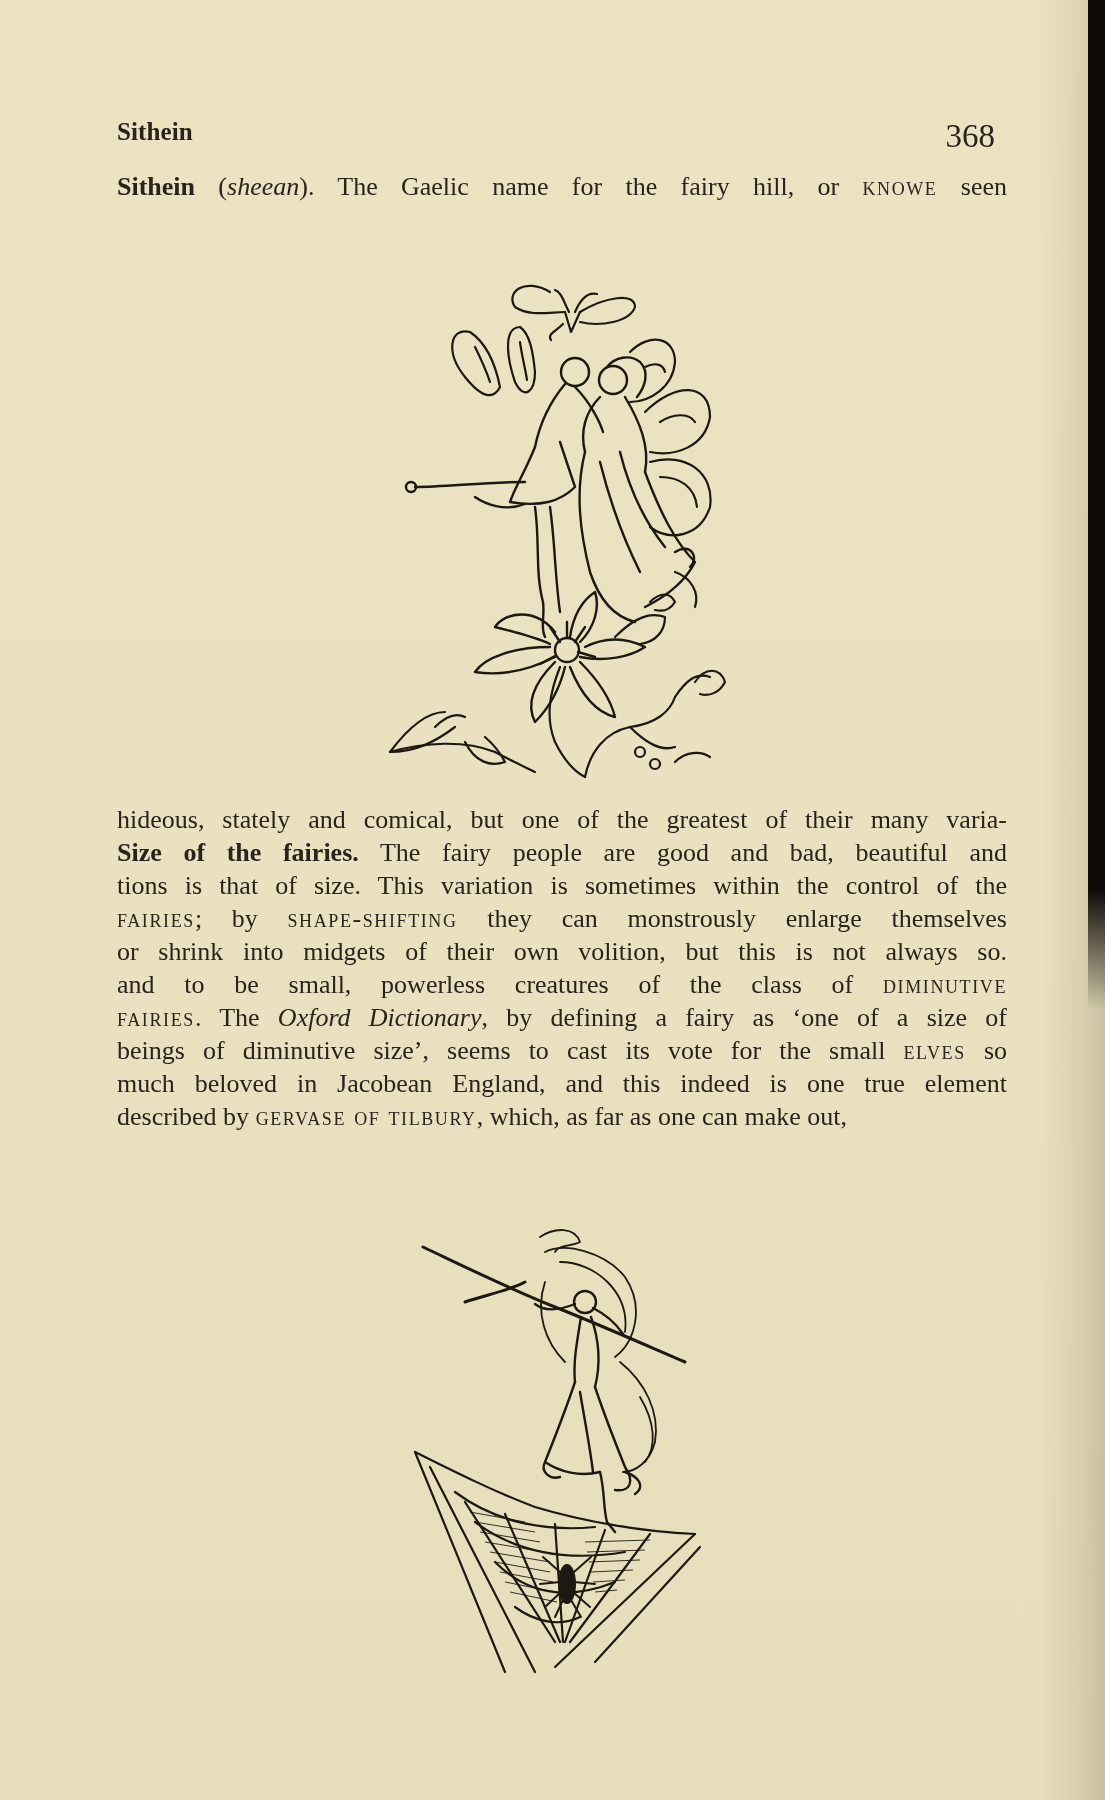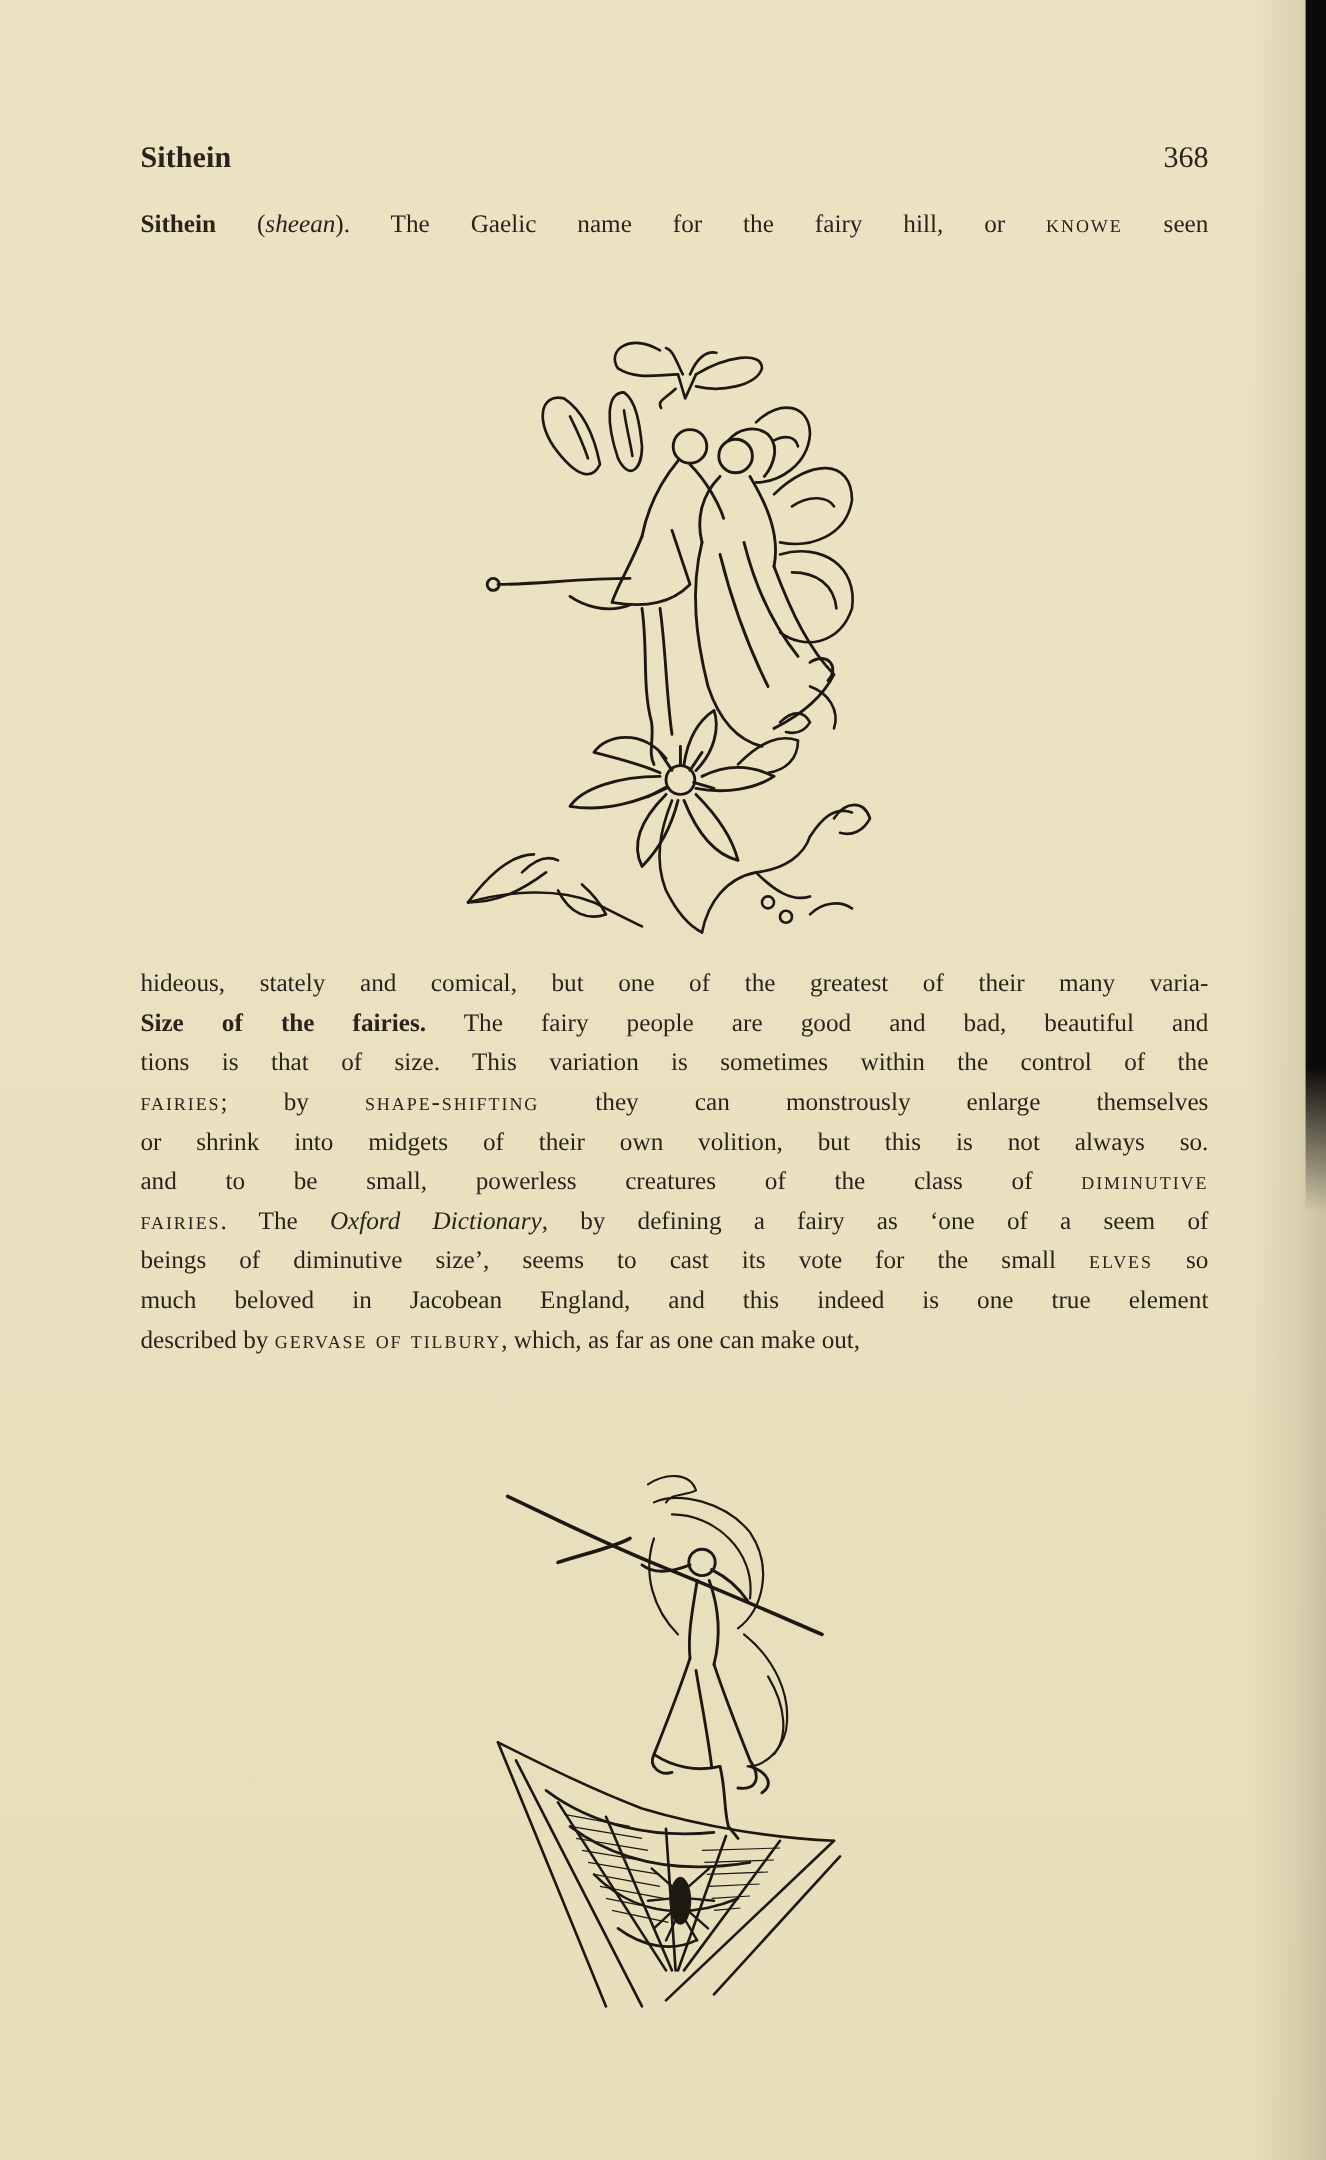--- a/index.html
+++ b/index.html
@@ -41,29 +41,29 @@
     }
     .running-head .head-word {
       position: absolute;
       left: 0; top: 0;
       font-weight: bold;
       font-size: 25px;
       letter-spacing: 0.1px;
     }
     .running-head .page-num {
       position: absolute;
-      right: 0; top: 0;
-      font-size: 25px;
+      right: 12px; top: 0;
+      font-size: 33px;
       margin-left: 17px;
     }
     .para {
       position: absolute;
       left: 117px;
       width: 890px;
-      font-size: 21px;
+      font-size: 26px;
       line-height: 33px;
       text-align: justify;
     }
     .para .line {
       display: block;
       text-align: justify;
       text-align-last: justify;
       white-space: nowrap;
       overflow: visible;
       height: 33px;
@@ -189,21 +189,21 @@
     </svg>
   </div>
 
   <div class="para" id="entry-size">
       <span class="line"><span>hideous, stately and comical, but one of the greatest of their many varia-</span></span>
       <span class="line"><span class="hw">Size of the fairies.</span><span> The fairy people are good and bad, beautiful and</span></span>
       <span class="line"><span>tions is that of size. This variation is sometimes within the control of the</span></span>
       <span class="line"><span class="sc">FAIRIES</span><span>; by </span><span class="sc">SHAPE-SHIFTING</span><span> they can monstrously enlarge themselves</span></span>
       <span class="line"><span>or shrink into midgets of their own volition, but this is not always so.</span></span>
       <span class="line"><span>and to be small, powerless creatures of the class of </span><span class="sc">DIMINUTIVE</span></span>
-      <span class="line"><span class="sc">FAIRIES</span><span>. The </span><span class="it">Oxford Dictionary</span><span>, by defining a fairy as ‘one of a seem of</span></span>
+      <span class="line"><span class="sc">FAIRIES</span><span>. The </span><span class="it">Oxford Dictionary</span><span>, by defining a fairy as ‘one of a size of</span></span>
       <span class="line"><span>beings of diminutive size’, seems to cast its vote for the small </span><span class="sc">ELVES</span><span> so</span></span>
       <span class="line"><span>much beloved in Jacobean England, and this indeed is one true element</span></span>
       <span class="line last"><span>described by </span><span class="sc">GERVASE OF TILBURY</span><span>, which, as far as one can make out,</span></span>
     </div>
 
   <div class="illus" id="illus-2">
     <svg viewBox="0 0 345 460">
 
       <g class="ink" stroke-width="3">
         <path d="M28 25 C60 40 110 65 160 85 C210 105 255 125 290 140"></path>

